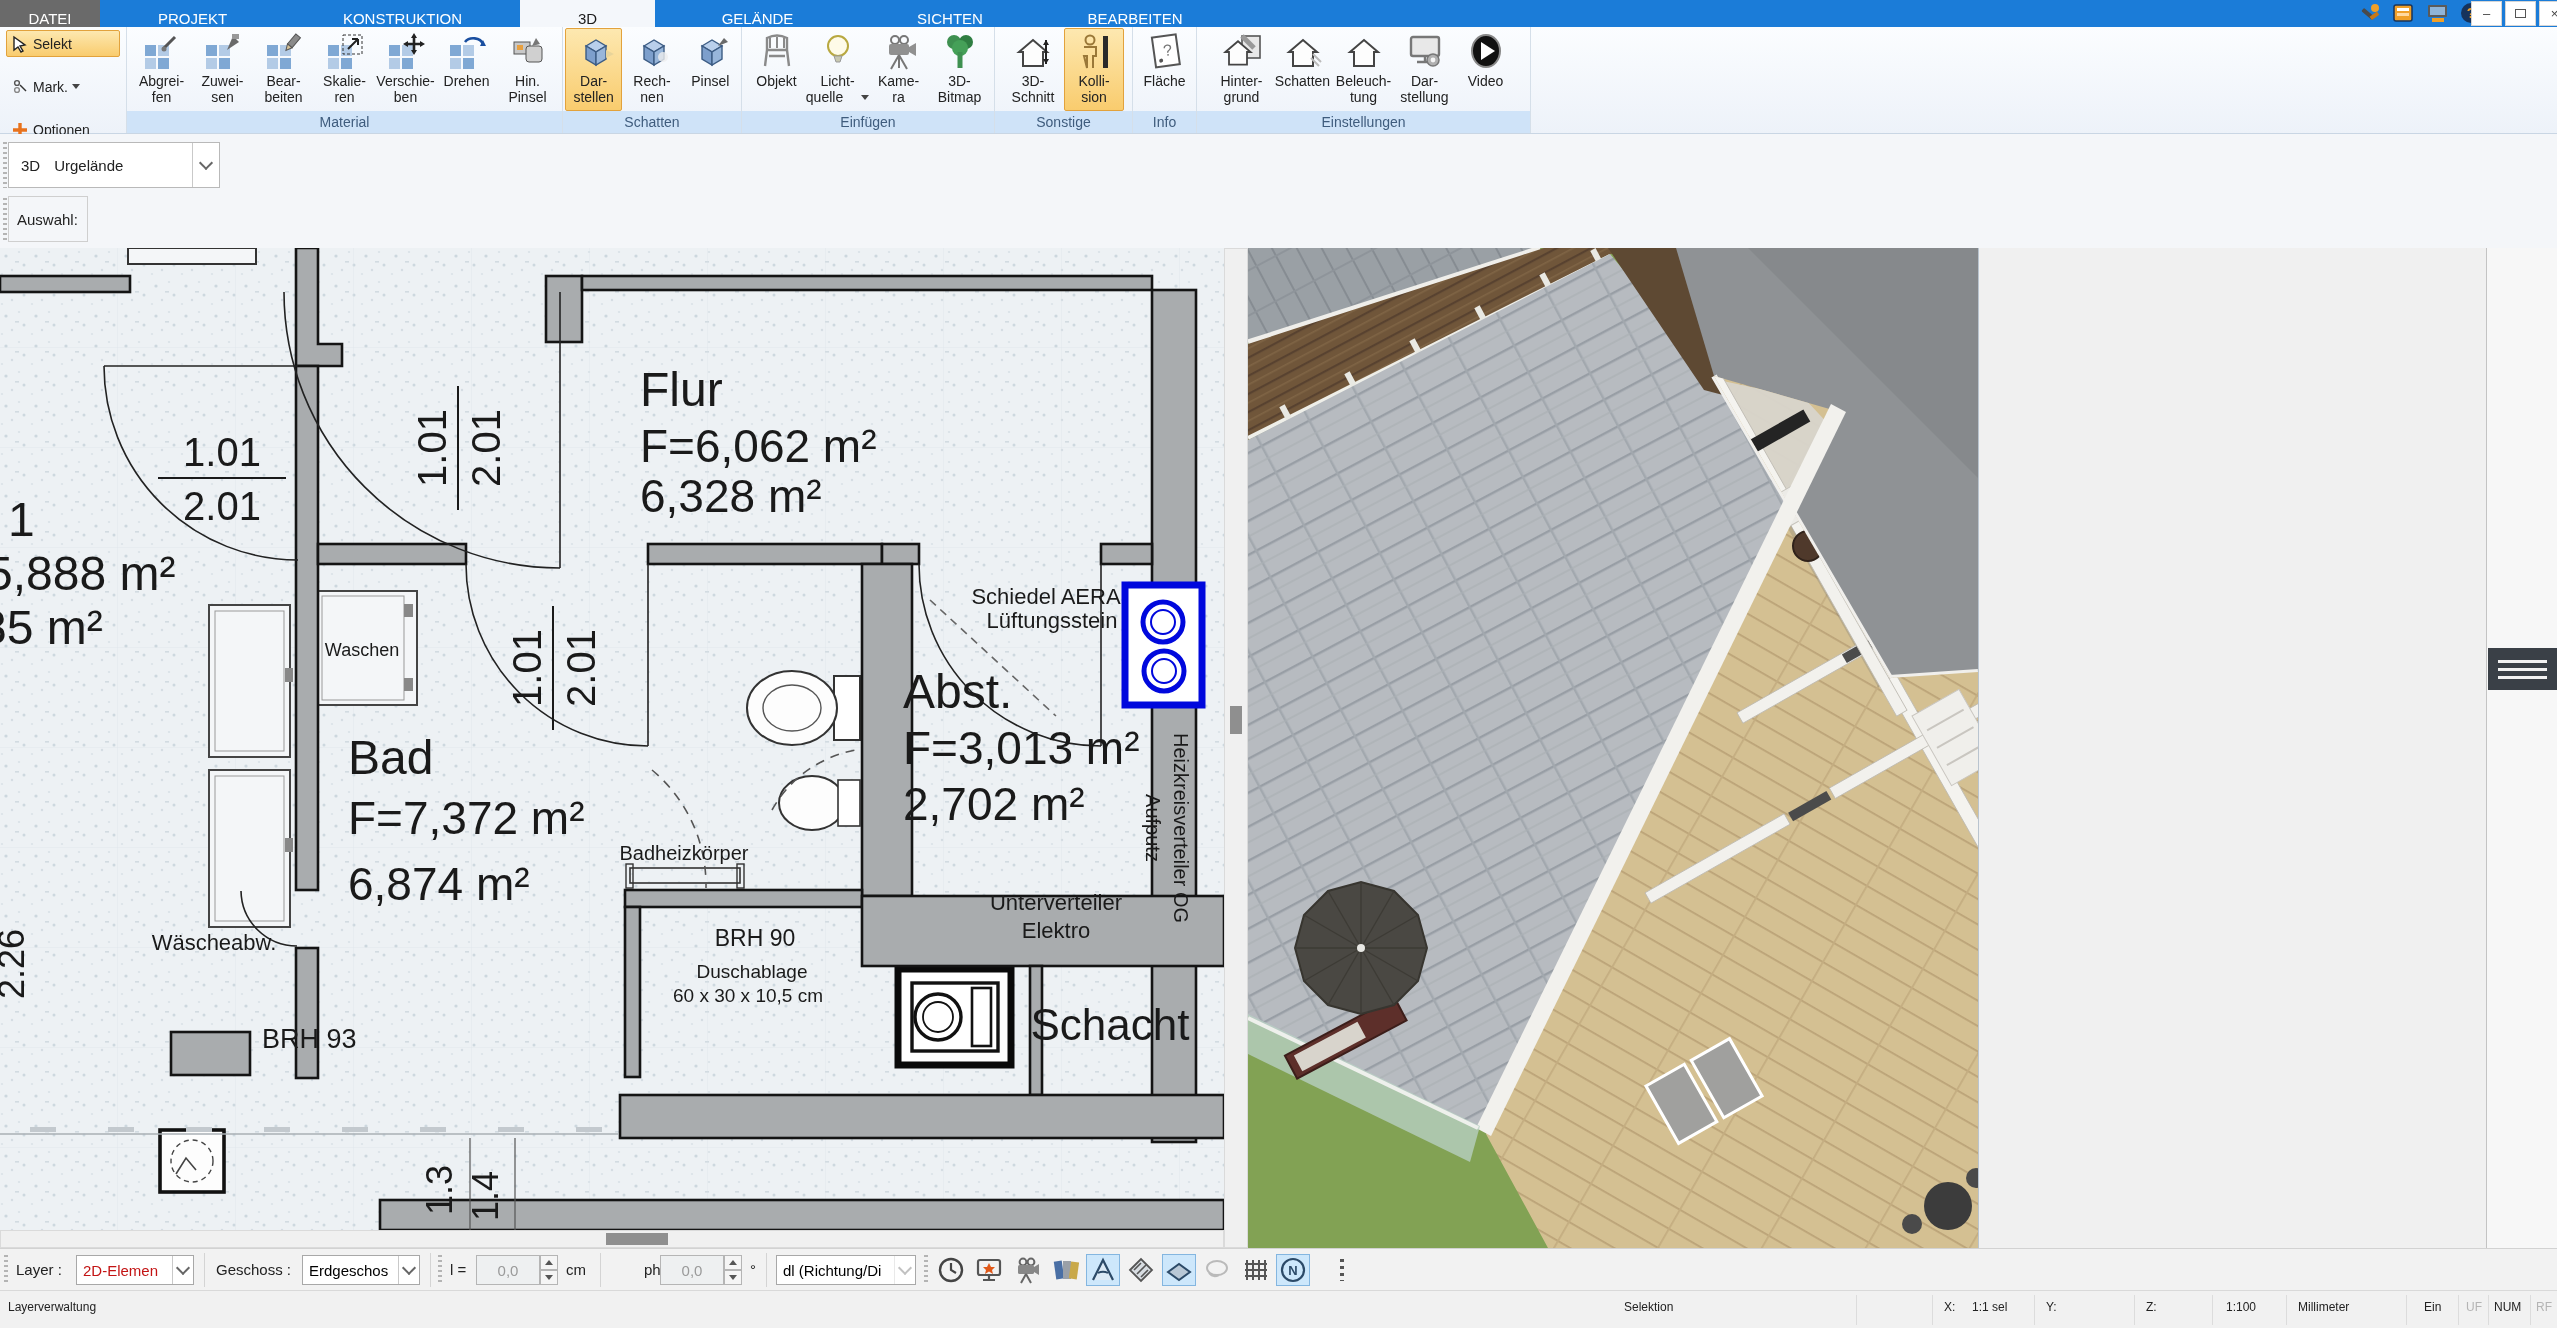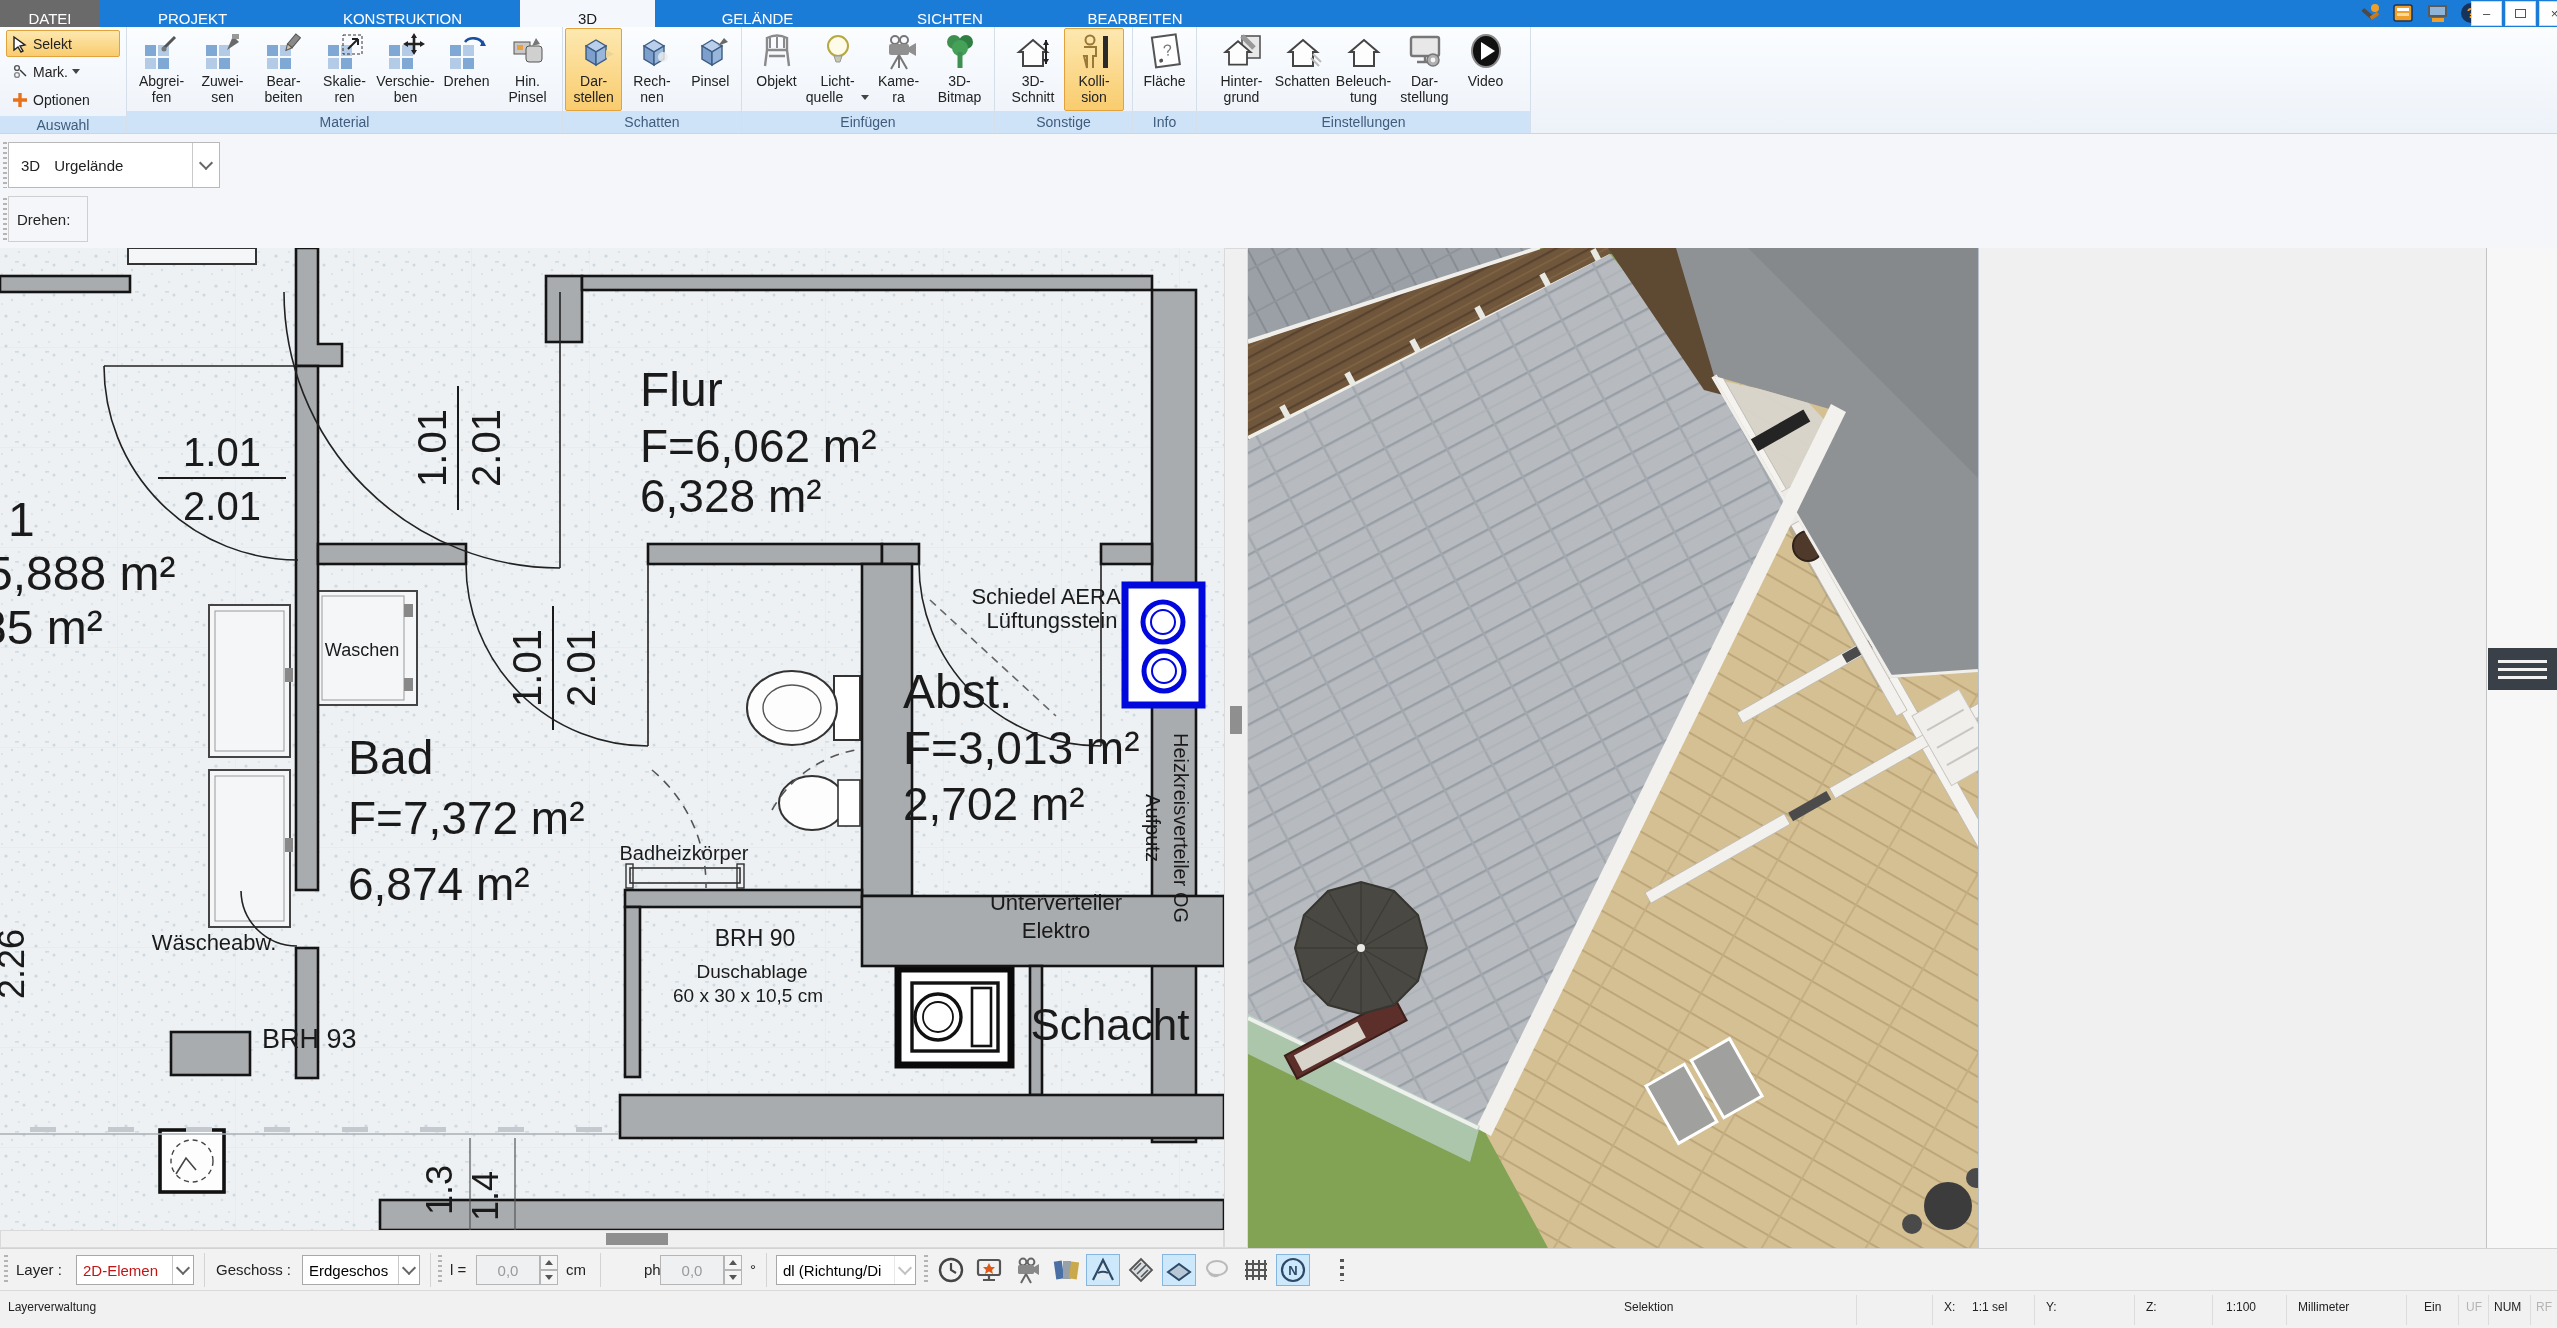--- a/index.html
+++ b/index.html
@@ -129,21 +129,21 @@
       <div class="winbtn">
           <span style="display:block;width:9px;height:7px;border:1.5px solid #555"></span>
         </div>
       <div class="winbtn">×</div>
     </div>
   </div>
 
   <div class="ribbon">
 
     <div class="rgroup" style="width:127px">
-      <div style="flex:1;padding:3px 6px;display:flex;flex-direction:column;gap:1px">
+      <div style="flex:1;padding:3px 6px;display:flex;flex-direction:column;gap:16px">
         <div class="smallbtn on">
           <svg width="18" height="18">
               <path d="M3 2 L14 10 L9 11 L12 16 L10 17 L7 12 L3 15 Z" fill="#fff" stroke="#222" stroke-width="1.4"></path>
             </svg>
           <span>Selekt</span>
         </div>
         <div class="smallbtn">
           <svg width="18" height="18">
               <circle cx="6" cy="5" r="2.4" fill="none" stroke="#555" stroke-width="1.4"></circle>
               <circle cx="6" cy="12" r="2.4" fill="none" stroke="#888" stroke-width="1.4"></circle>
@@ -449,21 +449,21 @@
     <div class="grip" style="left:3px;top:8px;height:46px"></div>
     <div class="cellbox" style="left:8px;top:8px;width:212px;height:46px">
       <span style="font-size:15px;color:#222;padding:0 14px 0 12px">3D</span>
       <span style="font-size:15px;color:#222;flex:1">Urgelände</span>
       <span class="chevbtn">
           <span class="chev"></span>
         </span>
     </div>
     <div class="grip" style="left:3px;top:64px;height:44px"></div>
     <div class="cellbox" style="left:8px;top:62px;width:80px;height:46px;background:transparent;border-color:#cfcfcf">
-      <span style="font-size:15px;color:#222;padding-left:8px">Drehen:</span>
+      <span style="font-size:15px;color:#222;padding-left:8px">Auswahl:</span>
     </div>
   </div>
 
   <div class="abs" style="left:0;top:248px;width:1224px;height:982px;overflow:hidden">
   <svg width="1224" height="982" viewBox="0 0 1224 982">
     <defs>
       <pattern id="speck" width="30" height="30" patternUnits="userSpaceOnUse">
         <rect width="30" height="30" fill="#edf1f4"></rect>
         <circle cx="6" cy="8" r="1.6" fill="#ccd7de"></circle>
             <circle cx="19" cy="4" r="1.1" fill="#d9e1e7"></circle>

